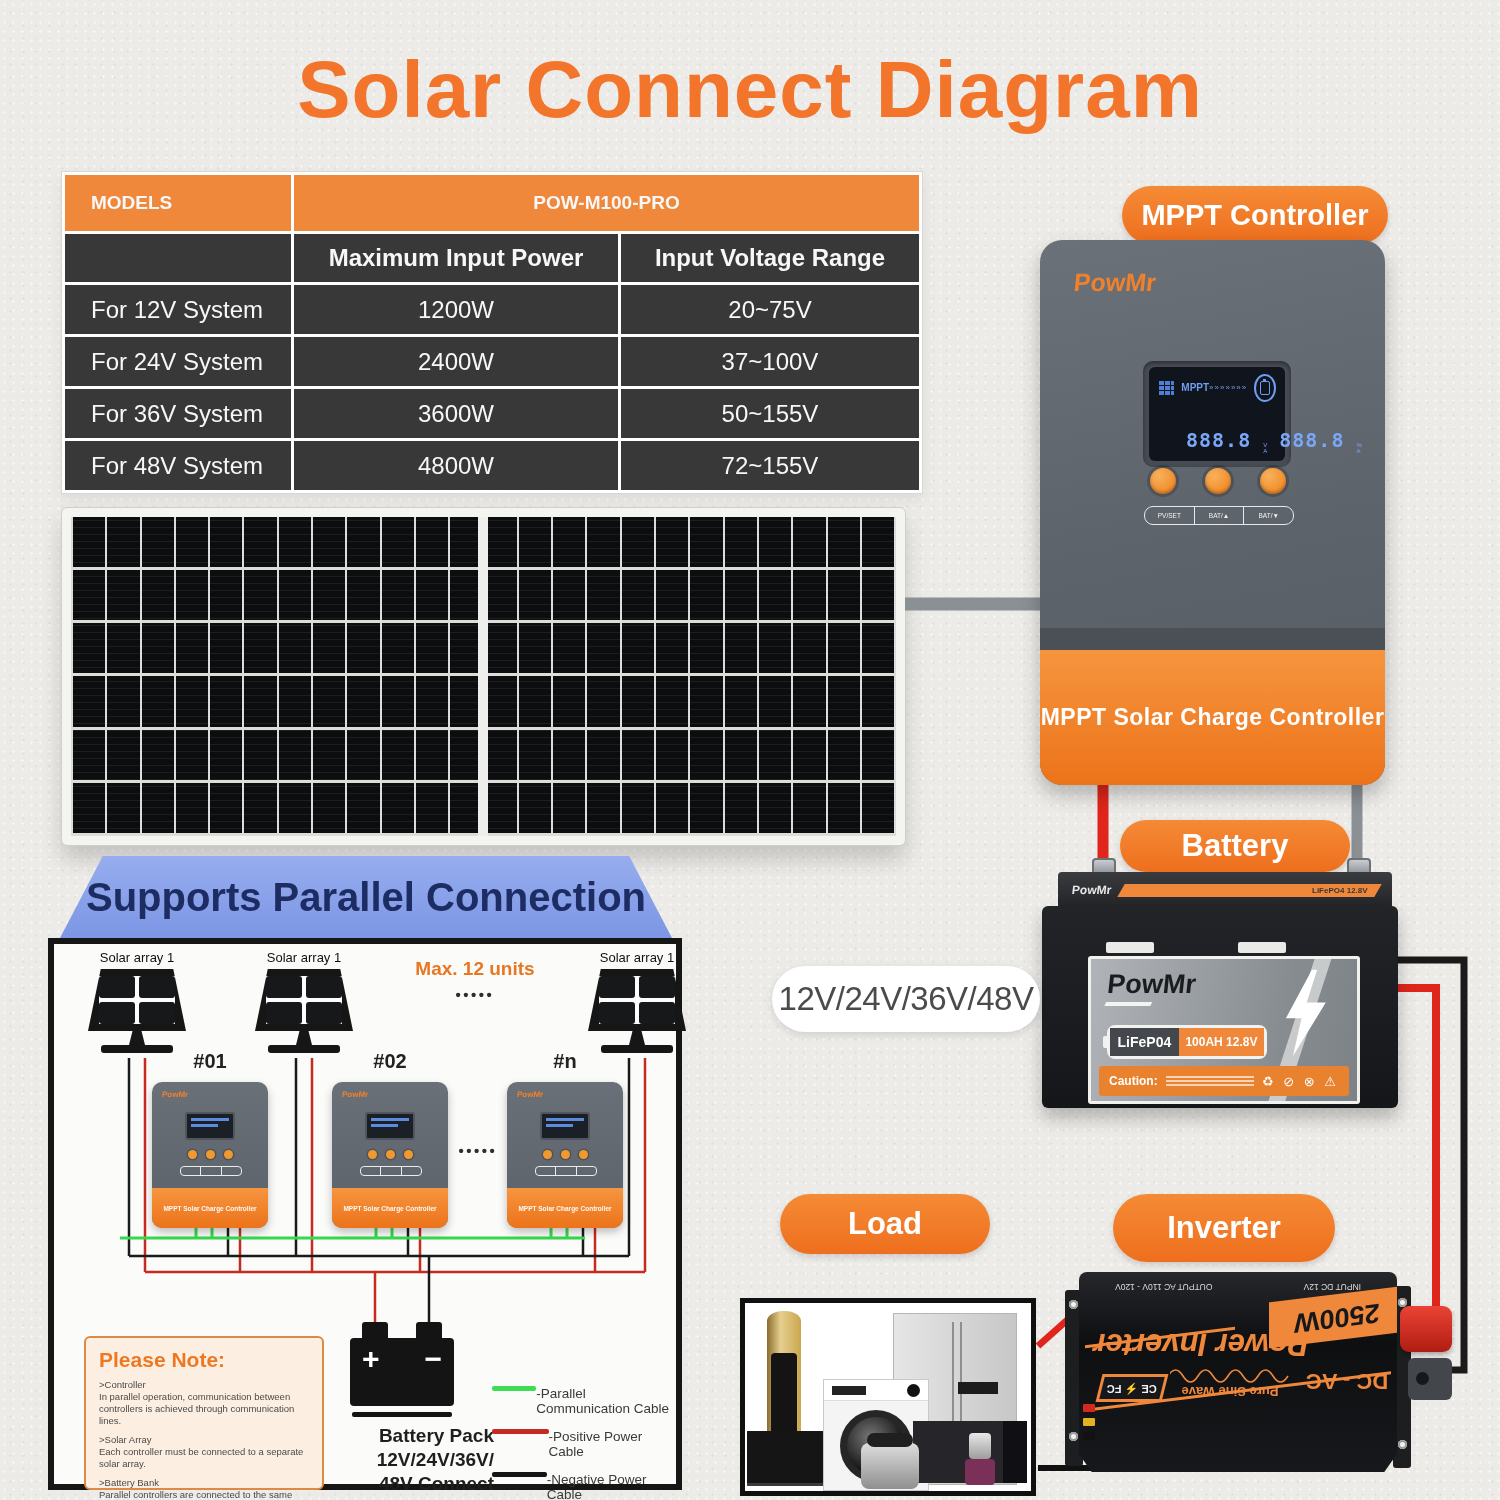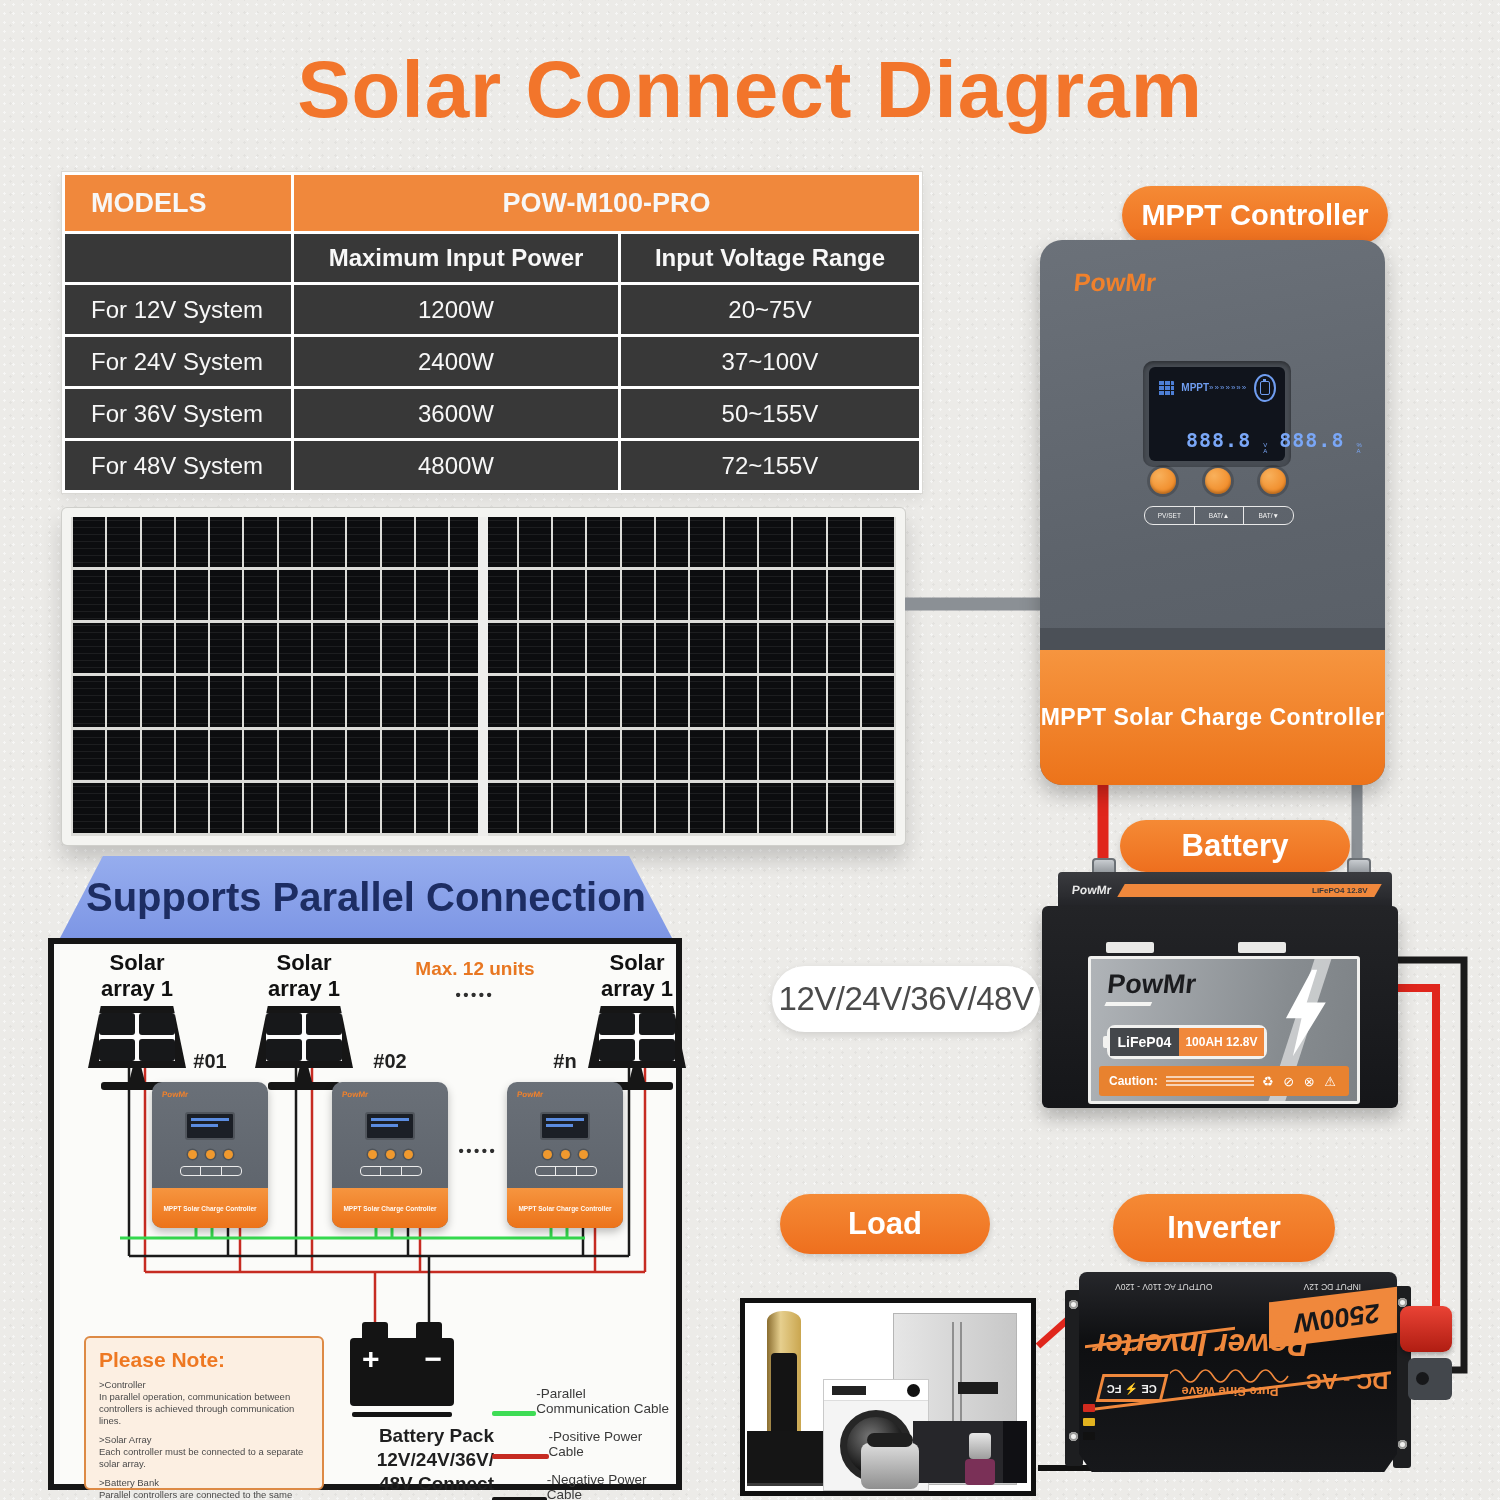--- a/index.html
+++ b/index.html
@@ -10,21 +10,21 @@
     background-size:9px 9px,13px 13px;background-position:0 0,4px 6px;}
   .abs{position:absolute;}
   
   .title{left:0;top:44px;width:1500px;text-align:center;font-size:80px;font-weight:700;
     color:#F2752B;letter-spacing:1px;}
   
   .spec{left:62px;top:172px;width:854px;display:grid;grid-template-columns:226px 324px 298px;
     grid-template-rows:56px 48px 49px 49px 49px 49px;gap:3px;background:#fff;
     border:3px solid #fff;box-shadow:0 0 0 1px #d9d8d4,0 6px 14px rgba(0,0,0,.08);}
   .spec div{display:flex;align-items:center;justify-content:center;color:#f7f7f7;}
-  .hdr{background:#F0883C;font-weight:700;font-size:27px;}
+  .hdr{background:#F0883C;font-weight:700;font-size:19px;}
   .cell{background:#383838;font-size:24px;}
   .sub{font-weight:700;font-size:24px;}
   .left{justify-content:flex-start !important;padding-left:26px;}
   .span2{grid-column:2/4;}
   
   .solar{left:62px;top:508px;width:843px;height:337px;background:#f4f4f1;border-radius:5px;
     padding:9px;box-sizing:border-box;box-shadow:0 0 0 1px #cfcfcb,0 14px 22px rgba(0,0,0,.18);}
   .cells{width:100%;height:100%;background-color:#0c0d0f;
     background-image:
       linear-gradient(90deg,transparent calc(50% - 5px),#eeeeec calc(50% - 5px),#eeeeec calc(50% + 5px),transparent calc(50% + 5px)),
@@ -101,21 +101,21 @@
   .cautlines i{display:block;height:2px;background:rgba(255,255,255,.65);}
   .cauticons{color:#fff;font-size:13px;letter-spacing:3px;}
   .voltpill{left:772px;top:966px;width:268px;height:66px;background:#fff;border-radius:33px;
     display:flex;align-items:center;justify-content:center;font-size:33px;color:#4b4b4b;
     box-shadow:0 3px 8px rgba(0,0,0,.12);letter-spacing:-.5px;}
   
   .banner{left:60px;top:856px;width:612px;height:82px;background:linear-gradient(#96adee,#7d96e5);
     clip-path:polygon(7% 0%,93% 0%,100% 100%,0% 100%);display:flex;align-items:center;justify-content:center;}
   .banner span{color:#1d2d63;font-size:40px;font-weight:700;}
   .ppanel{left:48px;top:938px;width:634px;height:552px;background:#fbfbf9;border:6px solid #161616;box-sizing:border-box;}
-  .arrlabel{font-size:22px;font-weight:700;color:#111;text-align:center;}
+  .arrlabel{font-size:13px;font-weight:400;color:#111;text-align:center;}
   .arricon{width:98px;height:62px;background:#161616;clip-path:polygon(13% 0,87% 0,100% 100%,0 100%);
     padding:7px 11px;box-sizing:border-box;margin:4px auto 0;}
   .arrin{width:100%;height:100%;background:#fdfdfd;display:grid;grid-template-columns:1fr 1fr;
     grid-template-rows:1fr 1fr;gap:4px;padding:0;}
   .arrin i{background:#17181a;border-radius:3px;}
   .pole{width:16px;height:14px;background:#161616;clip-path:polygon(22% 0,78% 0,100% 100%,0 100%);margin:0 auto;}
   .base{width:72px;height:8px;background:#161616;border-radius:3px;margin:0 auto;}
   .maxunits{color:#E87722;font-size:19px;font-weight:700;text-align:center;}
   .pdots{font-size:15px;font-weight:700;color:#2e2e2e;letter-spacing:2.5px;text-align:center;}
   .unitlab{font-size:20px;font-weight:700;color:#222;text-align:center;}
@@ -135,21 +135,21 @@
   .mfoot{position:absolute;left:0;bottom:0;width:100%;height:40px;border-radius:0 0 10px 10px;
     background:linear-gradient(#f6953f,#ec731a);display:flex;align-items:center;justify-content:center;}
   .mfoot span{color:rgba(255,255,255,.95);font-size:6.5px;font-weight:700;}
   .bpk-tab{position:absolute;width:26px;height:16px;background:#141414;border-radius:3px 3px 0 0;}
   .bpk{left:350px;top:1338px;width:104px;height:68px;background:#141414;border-radius:4px;}
   .bpk .plus{position:absolute;left:12px;top:4px;color:#fff;font-size:30px;font-weight:700;}
   .bpk .minus{position:absolute;right:12px;top:4px;color:#fff;font-size:30px;font-weight:700;}
   .bpkstrip{left:352px;top:1412px;width:100px;height:5px;background:#141414;border-radius:2px;}
   .bpklab{left:310px;top:1424px;width:184px;text-align:right;font-size:19px;font-weight:700;
     color:#1f1f1f;line-height:24px;}
-  .legrow{display:flex;align-items:flex-end;margin-bottom:13px;}
+  .legrow{display:flex;align-items:flex-start;margin-bottom:13px;}
   .legline{width:58px;height:5px;border-radius:2px;}
   .leglab{font-size:13.5px;color:#3a3a3a;}
   .note{left:84px;top:1336px;width:240px;height:154px;background:#fcefe2;border:2px solid #dd8a45;
     border-radius:6px;padding:10px 13px;box-sizing:border-box;}
   .note h3{margin:0 0 7px;color:#EE7822;font-size:21px;font-weight:700;}
   .ni{font-size:9.5px;color:#4a4a4a;line-height:12px;margin-bottom:7px;}
   
   .loadbox{left:740px;top:1298px;width:296px;height:198px;background:#fff;border:5px solid #101010;box-sizing:border-box;}
   .heater{position:absolute;left:22px;top:8px;width:34px;height:162px;border-radius:16px/10px;
     background:linear-gradient(90deg,#8a6d2f,#e6cf8e 40%,#caa64f);}

